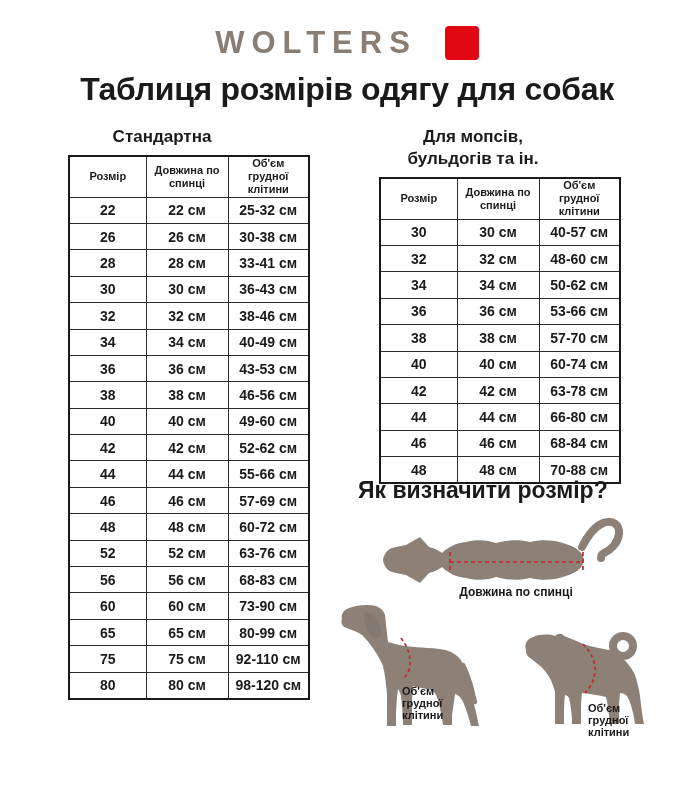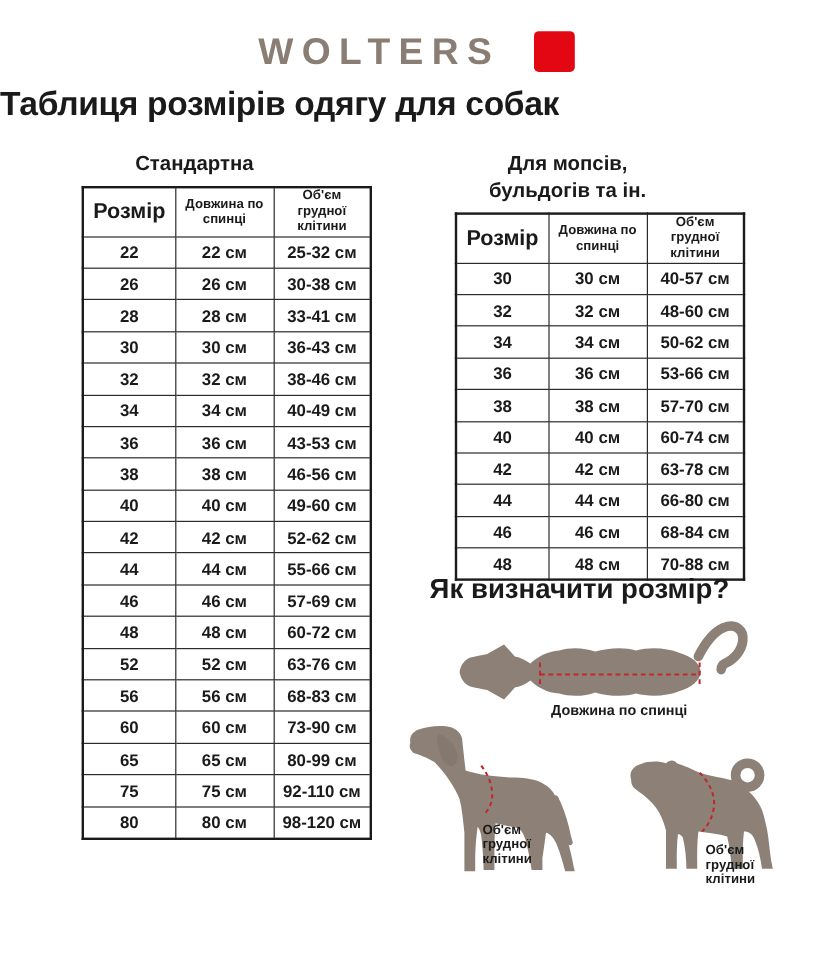--- a/index.html
+++ b/index.html
@@ -4,30 +4,30 @@
 <style>
   html,body{margin:0;padding:0;background:#ffffff;}
   .page{
     position:relative;width:694px;height:800px;background:#ffffff;overflow:hidden;
     font-family:"Liberation Sans","DejaVu Sans",sans-serif;color:#1a1a1a;
   }
   
   .logo-row{position:absolute;top:26px;left:0;width:100%;display:flex;justify-content:center;align-items:center;gap:28px;}
   .logo-text{font-size:31px;font-weight:bold;letter-spacing:7px;color:#8a7e74;line-height:34px;}
   .logo-square{width:34px;height:34px;background:#e30613;border-radius:4px;}
-  .page-title{position:absolute;top:71px;left:0;width:100%;font-size:28px;font-weight:bold;letter-spacing:-0.3px;}
+  .page-title{position:absolute;top:71px;left:0;width:100%;text-align:center;font-size:32px;font-weight:bold;letter-spacing:-0.3px;}
   
   .table-block{position:absolute;width:188px;}
   .table-block.standard{left:68px;top:126px;}
   .table-block.pugs{left:379px;top:126px;}
   .table-title{text-align:center;font-size:17px;font-weight:bold;line-height:22px;margin:0 0 7px 0;}
   table.size-table{width:240px;border-collapse:collapse;table-layout:fixed;border:2px solid #1a1a1a;}
   .size-table th,.size-table td{border:1px solid #2b2b2b;text-align:center;vertical-align:middle;font-weight:bold;color:#1a1a1a;}
   .size-table th{height:33px;font-size:11px;line-height:1.2;padding:0 3px;}
-  .size-table th.size-col{font-size:18px;}
+  .size-table th.size-col{font-size:11px;}
   .size-table td{font-size:14px;height:25.4px;padding:0;}
   
   .how-to-heading{position:absolute;left:358px;top:477px;font-size:23px;font-weight:bold;white-space:nowrap;}
   .diagram{position:absolute;left:330px;top:505px;width:364px;height:245px;}
   .diagram text{font-family:"Liberation Sans","DejaVu Sans",sans-serif;font-weight:bold;fill:#1a1a1a;}
 </style>
 </head>
 <body>
 
 <div class="page">

